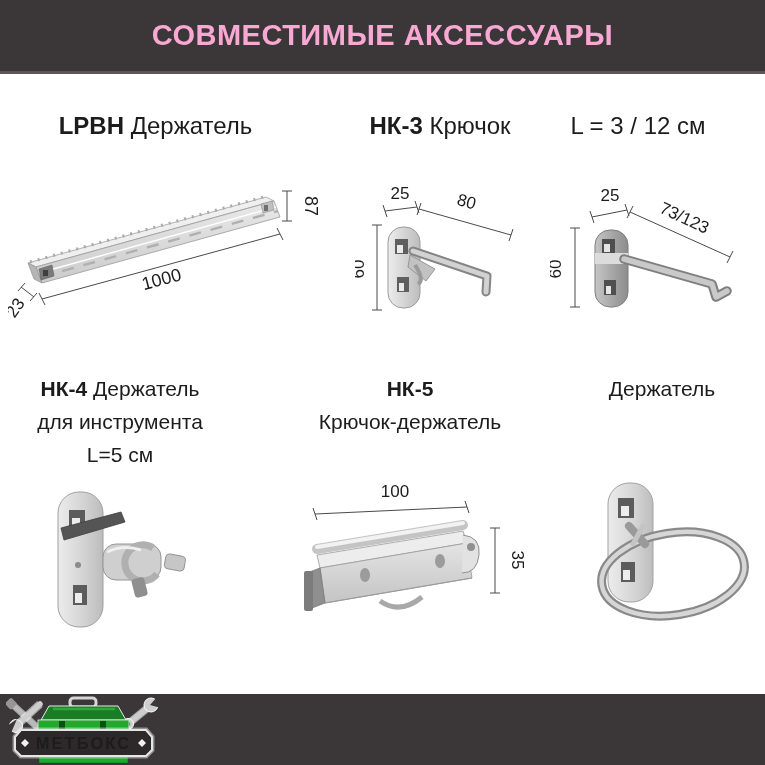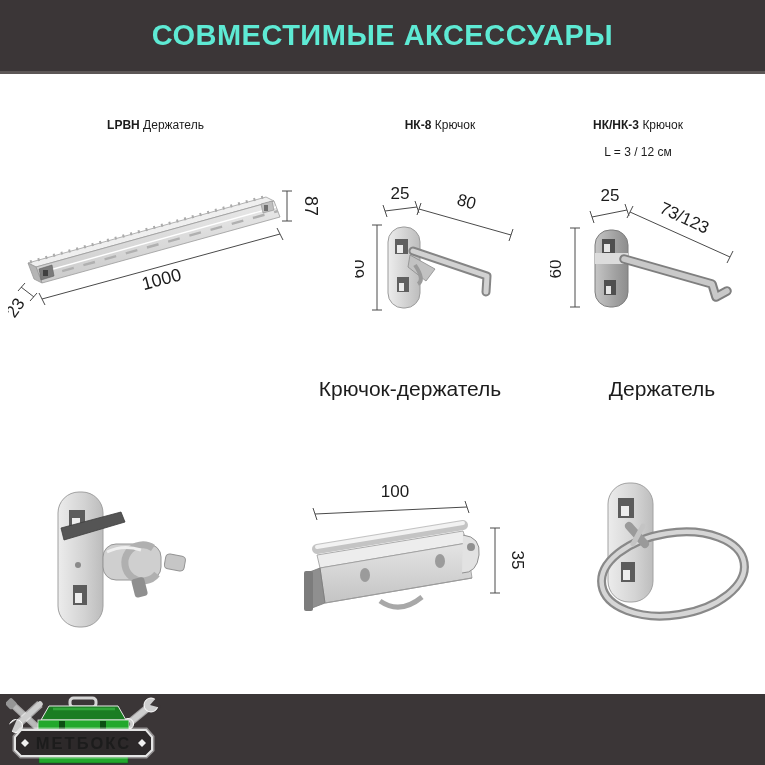--- a/index.html
+++ b/index.html
@@ -2,22 +2,22 @@
 <html><head>
 <meta charset="utf-8">
 <style>
   html,body{margin:0;padding:0;width:765px;height:765px;background:#fff;
     font-family:"Liberation Sans",sans-serif;overflow:hidden}
   .page{position:relative;width:765px;height:765px;background:#fff}
   .bar{position:absolute;left:0;width:765px;background:#3b3637}
   .bar.top{top:0;height:71px;display:flex;align-items:center;justify-content:center;
     border-bottom:3px solid #5c5756}
   .bar.bottom{top:694px;height:71px}
-  h1{margin:0;color:#5eead4;font-size:29px;font-weight:bold;letter-spacing:.5px}
-  .ptitle{position:absolute;text-align:center;color:#1c1c1c;font-size:12px;line-height:27px}
+  h1{margin:0;color:#f9a8d4;font-size:29px;font-weight:bold;letter-spacing:.5px}
+  .ptitle{position:absolute;text-align:center;color:#1c1c1c;font-size:24px;line-height:27px}
   .ptitle.r2{font-size:21px;line-height:33px}
   .ptitle b{font-weight:bold}
   .draw{position:absolute}
   svg text{font-family:"Liberation Sans",sans-serif;fill:#1c1c1c}
   .dim{stroke:#4a4a4a;stroke-width:1;fill:none}
   .logo{position:absolute;left:6px;top:696px}
 </style>
 </head>
 <body>
 
@@ -25,25 +25,24 @@
 
   <header class="bar top">
     <h1>СОВМЕСТИМЫЕ АКСЕССУАРЫ</h1>
   </header>
 
   <div class="ptitle" style="left:18px;top:112px;width:275px">
     <div><b>LPBH</b> <span>Держатель</span></div>
   </div>
 
   <div class="ptitle" style="left:350px;top:112px;width:180px">
-    <div><b>НК-8</b> <span>Крючок</span></div>
+    <div><b>НК-3</b> <span>Крючок</span></div>
   </div>
 
   <div class="ptitle" style="left:530px;top:112px;width:216px">
-    <div><b>НК/НК-3</b> <span>Крючок</span></div>
     <div>L = 3 / 12 см</div>
   </div>
 
   <svg class="draw" style="left:8px;top:183px" width="315" height="150" viewBox="0 0 315 150">
     <defs>
       <linearGradient id="r1g" x1="0" y1="0" x2="0" y2="1">
         <stop offset="0" stop-color="#e9e9e9"></stop>
           <stop offset="1" stop-color="#cbcbcb"></stop>
       </linearGradient>
     </defs>
@@ -137,22 +136,28 @@
       <line class="dim" x1="183" y1="66" x2="177" y2="78"></line>
       <line class="dim" x1="25" y1="43" x2="25" y2="122"></line>
       <line class="dim" x1="20" y1="43" x2="30" y2="43"></line>
       <line class="dim" x1="20" y1="122" x2="30" y2="122"></line>
     </g>
     <text x="60" y="16" font-size="17" text-anchor="middle">25</text>
     <text x="132" y="38" font-size="17" text-anchor="middle" transform="rotate(25 132 38)">73/123</text>
     <text x="11" y="84" font-size="17" text-anchor="middle" transform="rotate(-90 11 84)">60</text>
   </svg>
 
+  <div class="ptitle r2" style="left:10px;top:372px;width:220px">
+    <div><b>НК-4</b> <span>Держатель</span></div>
+    <div>для инструмента</div>
+    <div>L=5 см</div>
+  </div>
 
   <div class="ptitle r2" style="left:292px;top:372px;width:236px">
+    <div><b>НК-5</b></div>
     <div>Крючок-держатель</div>
   </div>
 
   <div class="ptitle r2" style="left:562px;top:372px;width:200px">
     <div>Держатель</div>
   </div>
 
   <svg class="draw" style="left:45px;top:470px" width="160" height="175" viewBox="0 0 160 175">
     <defs>
       <linearGradient id="p4g" x1="0" y1="0" x2="1" y2="0">

